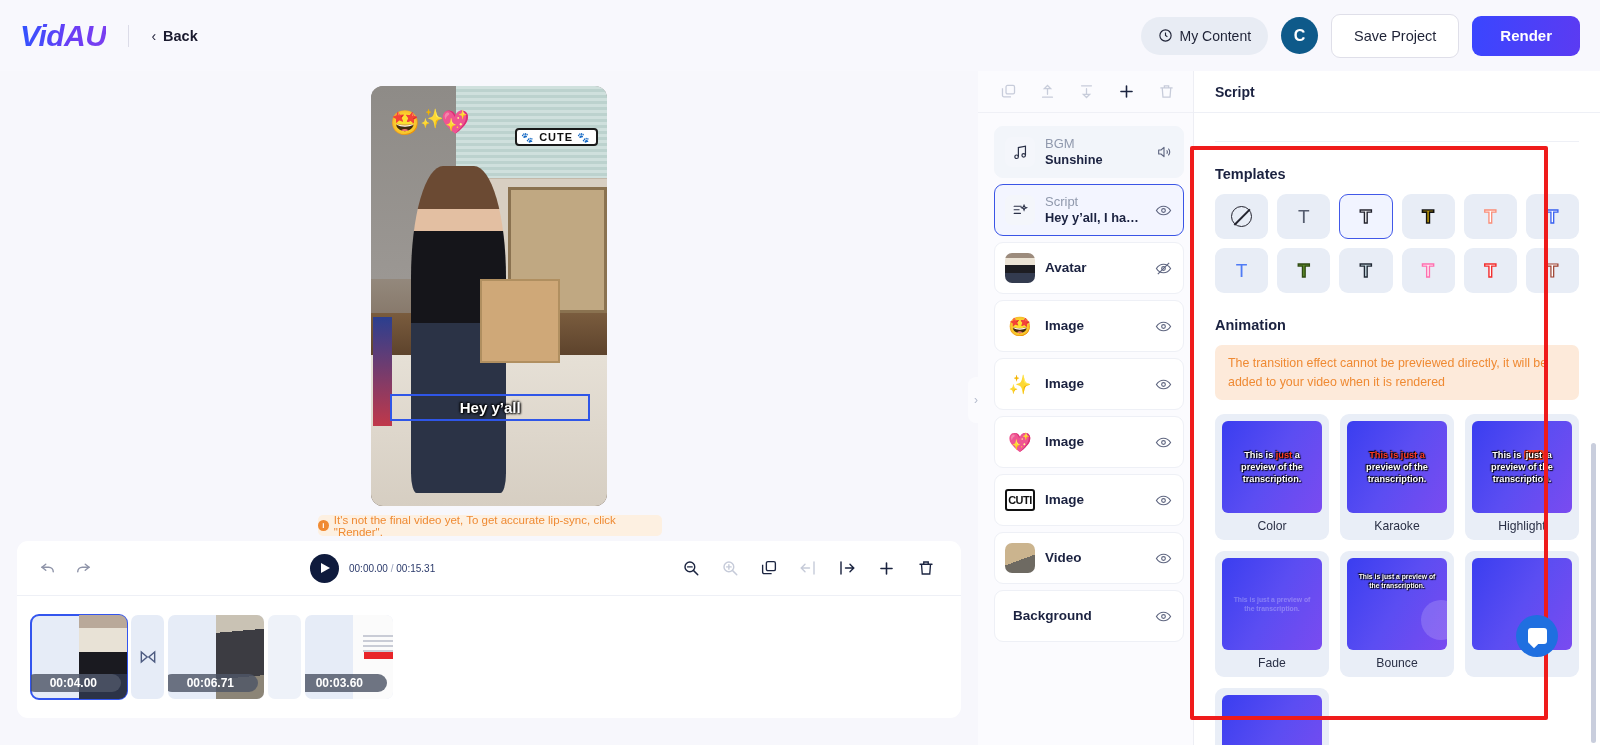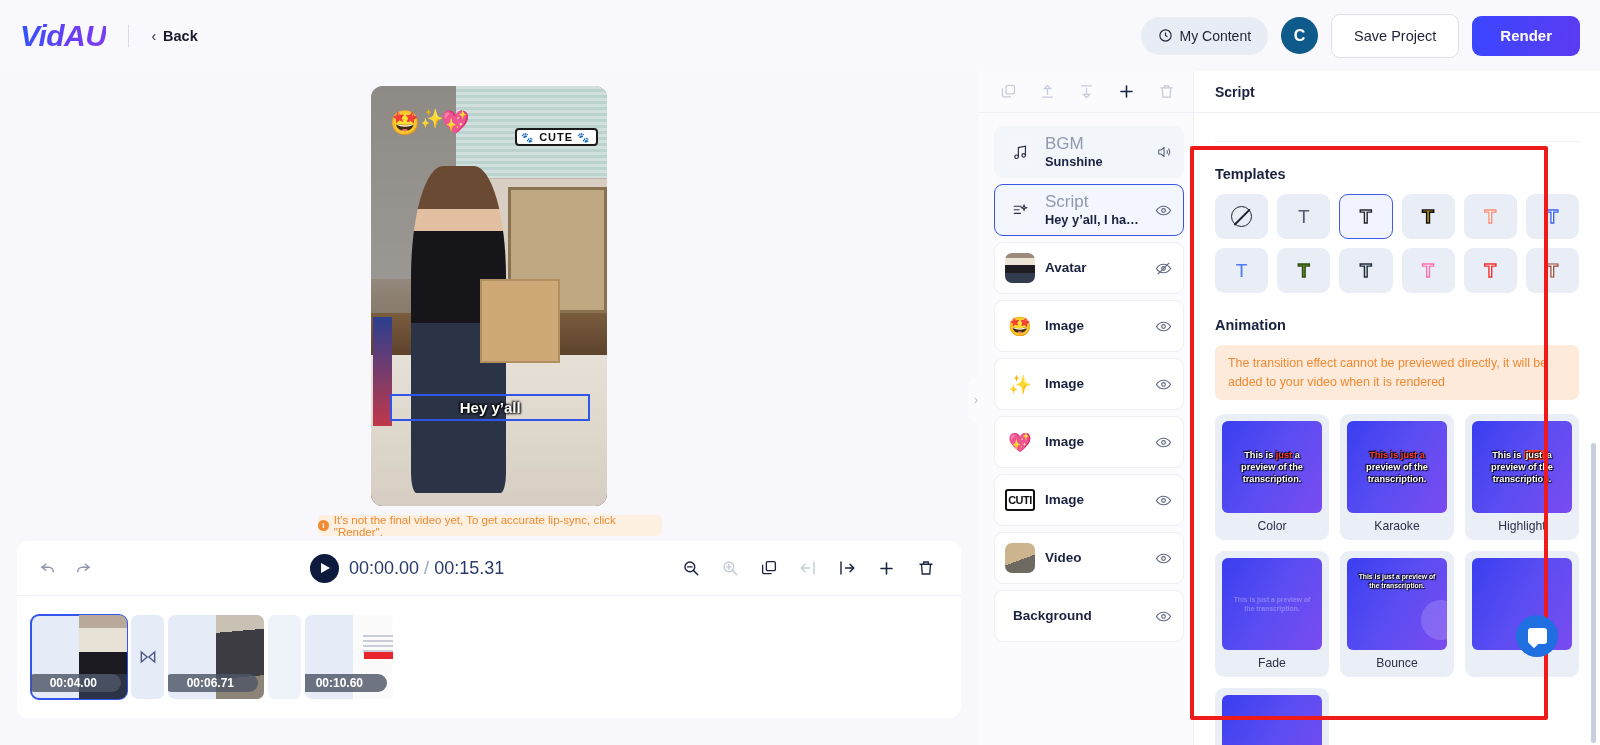--- a/index.html
+++ b/index.html
@@ -136,21 +136,21 @@
   }
   .play-circle {
     width: 29px; height: 29px; border-radius: 50%; background: #0f1b3d;
     display: flex; align-items: center; justify-content: center; cursor: pointer;
   }
   .play-tri {
     width: 0; height: 0; margin-left: 2px;
     border-left: 9px solid #fff; border-top: 5.5px solid transparent;
     border-bottom: 5.5px solid transparent;
   }
-  .time-text { font-size: 18px; color: #2b3a6b; }
+  .time-text { font-size: 10px; color: #2b3a6b; }
   .time-text .sep { color: #9aa3bd; }
   .tool-icons {
     margin-left: auto; margin-right: 26px;
     display: flex; align-items: center; gap: 21px; color: #1b2440;
   }
   .tool-icons .dim { color: #c6cbd9; }
 
   
   .timeline {
     position: absolute; left: 17px; top: 595px; width: 944px; height: 123px;
@@ -213,21 +213,21 @@
   }
   .layer-ic.soft { background: #f4f6fb; color: #2b3148; }
   .thumb-av { background: linear-gradient(180deg,#9c8b7c 0 18%,#ece4d6 18% 40%,#1d1d22 40% 68%,#333b4f 68% 100%); }
   .thumb-vid { background: linear-gradient(160deg,#cbb48e 0 55%,#6e6a62 55% 100%); }
   .cuti-ic {
     background: #fff; border: 2px solid #111; border-radius: 3px;
     font-size: 11px; font-weight: 800; letter-spacing: -.5px; color: #111;
     width: 30px; height: 22px;
   }
   .layer-txt { flex: 1; min-width: 0; }
-  .layer-sub { font-size: 17px; color: #9099ad; line-height: 1.25; }
+  .layer-sub { font-size: 13px; color: #9099ad; line-height: 1.25; }
   .layer-name {
     font-size: 12.8px; font-weight: 700; color: #1b2240; line-height: 1.3;
     white-space: nowrap; overflow: hidden; text-overflow: ellipsis;
   }
   .layer-name.plain { font-size: 13.5px; }
   .layer-row .eyeic { color: #5f6680; flex-shrink: 0; }
   .bg-row { justify-content: space-between; padding-left: 18px; }
   .collapse-handle {
     position: absolute; left: -10px; top: 306px;
     width: 16px; height: 46px; border-radius: 8px 0 0 8px;
@@ -506,21 +506,21 @@
 
   <div class="clip" style="width:88px">
     <div class="clip-thumb t4">
       <div class="lines">
           <i></i>
           <i></i>
           <i></i>
           <i></i>
         </div>
     </div>
-    <div class="clip-time">00:10.60</div>
+    <div class="clip-time">00:03.60</div>
   </div>
 </div>
 
 <div class="layers">
   <div class="collapse-handle">
     <span>›</span>
   </div>
 
   <div class="layer-toolbar">
     <span class="ic">

